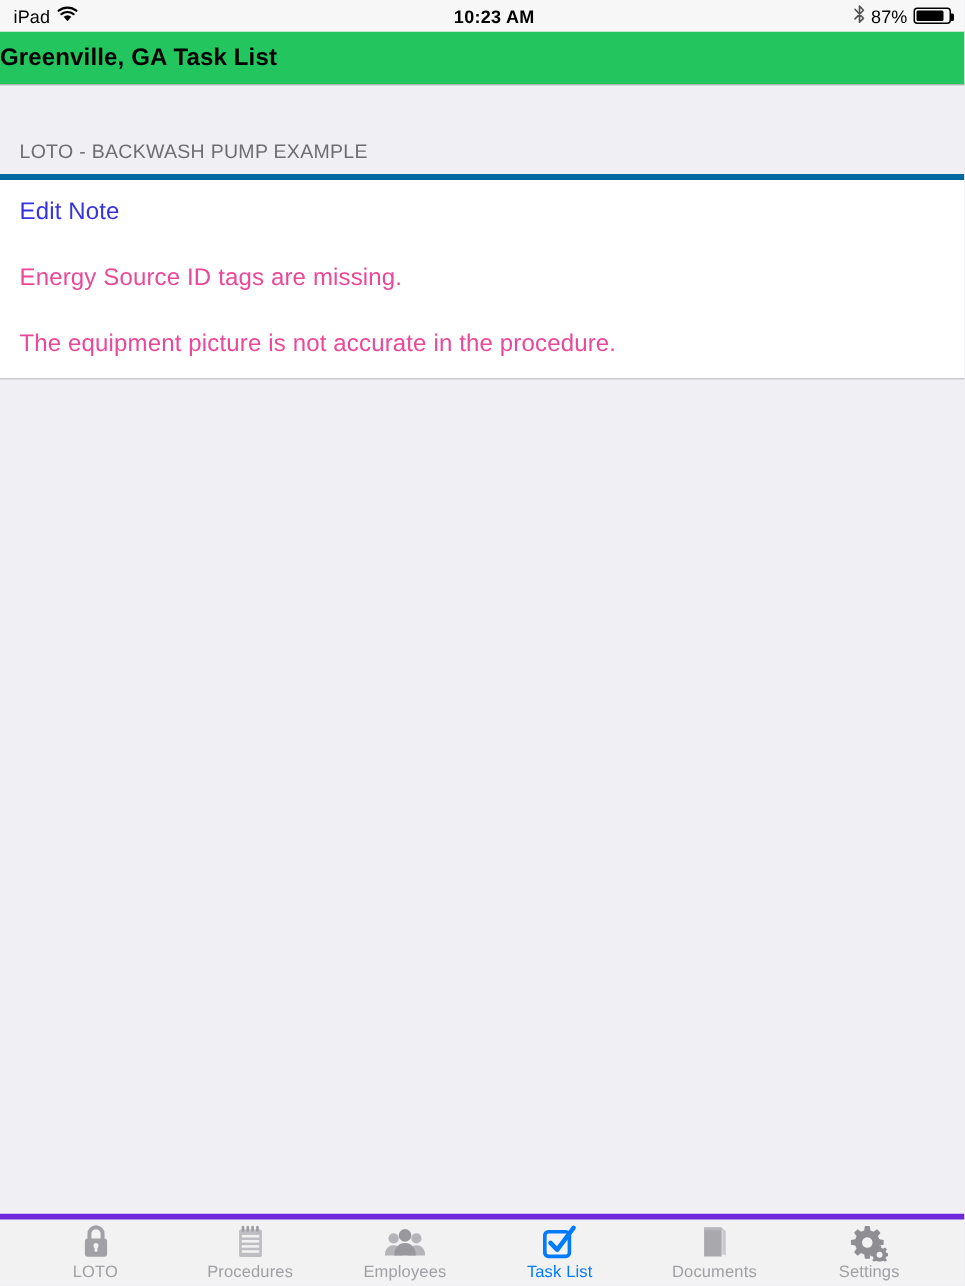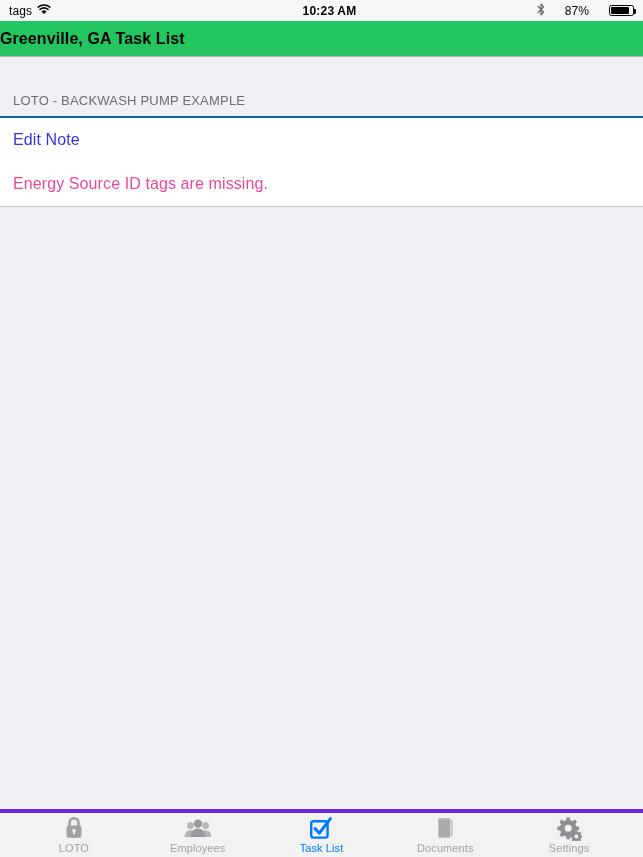--- a/index.html
+++ b/index.html
@@ -47,21 +47,21 @@
     text-align: center;
     font-size: 12px;
     font-weight: bold;
     letter-spacing: 0.2px;
     pointer-events: none;
   }
   .status-right {
     margin-left: auto;
     display: flex;
     align-items: center;
-    gap: 20px;
+    gap: 4px;
     font-size: 12px;
   }
   .bt-icon { display: block; }
   .battery-pct { letter-spacing: 0.1px; }
   .battery {
     width: 25px; height: 11px;
     border: 1px solid #000;
     border-radius: 2.5px;
     position: relative;
     display: flex;
@@ -111,21 +111,21 @@
     background: #EFEFF4;
     display: flex;
     align-items: flex-end;
     padding: 0 2px 8px 13px;
     font-size: 13px;
     color: #6D6D72;
     letter-spacing: 0.2px;
   }
   .table-group {
     background: #FFFFFF;
-    border-top: 2px solid #0369a1;
+    border-top: 4px solid #0369a1;
     border-bottom: 1px solid #C8C7CC;
   }
   .table-row {
     height: 44px;
     display: flex;
     align-items: center;
     padding: 0 13px;
     background: #FFFFFF;
     font-size: 16px;
     color: #ec4899;
@@ -166,21 +166,21 @@
   }
   .tab-item.active .tab-label { color: #007AFF; }
 </style>
 </head>
 <body>
 
 <div class="device">
 
   <div class="status-bar">
     <div class="status-left">
-      <span class="status-carrier">tags</span>
+      <span class="status-carrier">iPad</span>
       <span class="wifi-icon">
         <svg width="14" height="11" viewBox="0 0 14 11">
           <path d="M7 10.2 L4.45 7.2 A4.1 4.1 0 0 1 9.55 7.2 Z" fill="#000"></path>
           <path d="M2.95 5.45 A6.6 6.6 0 0 1 11.05 5.45" stroke="#000" stroke-width="1.5" fill="none" stroke-linecap="round"></path>
           <path d="M1.1 3.15 A9.4 9.4 0 0 1 12.9 3.15" stroke="#000" stroke-width="1.5" fill="none" stroke-linecap="round"></path>
         </svg>
       </span>
     </div>
 
     <div class="status-center">10:23 AM</div>
@@ -205,37 +205,56 @@
   <div class="content">
     <div class="section-header">LOTO - BACKWASH PUMP EXAMPLE</div>
 
     <div class="table-group">
       <div class="table-row link-row">
         <span>Edit Note</span>
       </div>
       <div class="table-row">
         <span>Energy Source ID tags are missing.</span>
       </div>
+      <div class="table-row">
+        <span>The equipment picture is not accurate in the procedure.</span>
+      </div>
     </div>
   </div>
 
   <div class="tab-bar">
 
     <div class="tab-item">
       <span class="tab-icon">
         <svg width="24" height="26" viewBox="0 0 24 26">
           <path d="M7.6 11 L7.6 7.6 A4.4 4.4 0 0 1 16.4 7.6 L16.4 11" stroke="#A0A0A5" stroke-width="2.6" fill="none"></path>
           <rect x="4.6" y="10.6" width="14.8" height="12.2" rx="2" fill="#A0A0A5"></rect>
           <circle cx="12" cy="15.4" r="1.7" fill="#F2F2F2"></circle>
           <rect x="11.1" y="15.4" width="1.8" height="4.2" rx="0.9" fill="#F2F2F2"></rect>
         </svg>
       </span>
       <span class="tab-label">LOTO</span>
     </div>
 
+    <div class="tab-item">
+      <span class="tab-icon">
+        <svg width="24" height="26" viewBox="0 0 24 26">
+          <rect x="4.4" y="4.6" width="15.2" height="18.4" rx="1.2" fill="#BDBDC2"></rect>
+          <rect x="6.2" y="8.3" width="11.6" height="1.7" fill="#F2F2F2"></rect>
+          <rect x="6.2" y="11.7" width="11.6" height="1.7" fill="#F2F2F2"></rect>
+          <rect x="6.2" y="15.1" width="11.6" height="1.7" fill="#F2F2F2"></rect>
+          <rect x="6.2" y="18.5" width="11.6" height="1.7" fill="#F2F2F2"></rect>
+          <rect x="6.1" y="2.2" width="1.8" height="4" rx="0.9" fill="#9D9DA2"></rect>
+          <rect x="9.3" y="2.2" width="1.8" height="4" rx="0.9" fill="#9D9DA2"></rect>
+          <rect x="12.5" y="2.2" width="1.8" height="4" rx="0.9" fill="#9D9DA2"></rect>
+          <rect x="15.7" y="2.2" width="1.8" height="4" rx="0.9" fill="#9D9DA2"></rect>
+        </svg>
+      </span>
+      <span class="tab-label">Procedures</span>
+    </div>
 
     <div class="tab-item">
       <span class="tab-icon">
         <svg width="28" height="26" viewBox="0 0 28 26">
           <circle cx="6.4" cy="10.6" r="3.4" fill="#B4B4B9"></circle>
           <path d="M0.6 22 C0.6 17.4 3.2 15.2 6.4 15.2 C9.6 15.2 12.2 17.4 12.2 22 Z" fill="#B4B4B9"></path>
           <circle cx="21.6" cy="10.6" r="3.4" fill="#B4B4B9"></circle>
           <path d="M15.8 22 C15.8 17.4 18.4 15.2 21.6 15.2 C24.8 15.2 27.4 17.4 27.4 22 Z" fill="#B4B4B9"></path>
           <circle cx="14" cy="8.6" r="4.2" fill="#98989D"></circle>
           <path d="M6.8 22 C6.8 16.4 10 13.6 14 13.6 C18 13.6 21.2 16.4 21.2 22 Z" fill="#98989D"></path>

